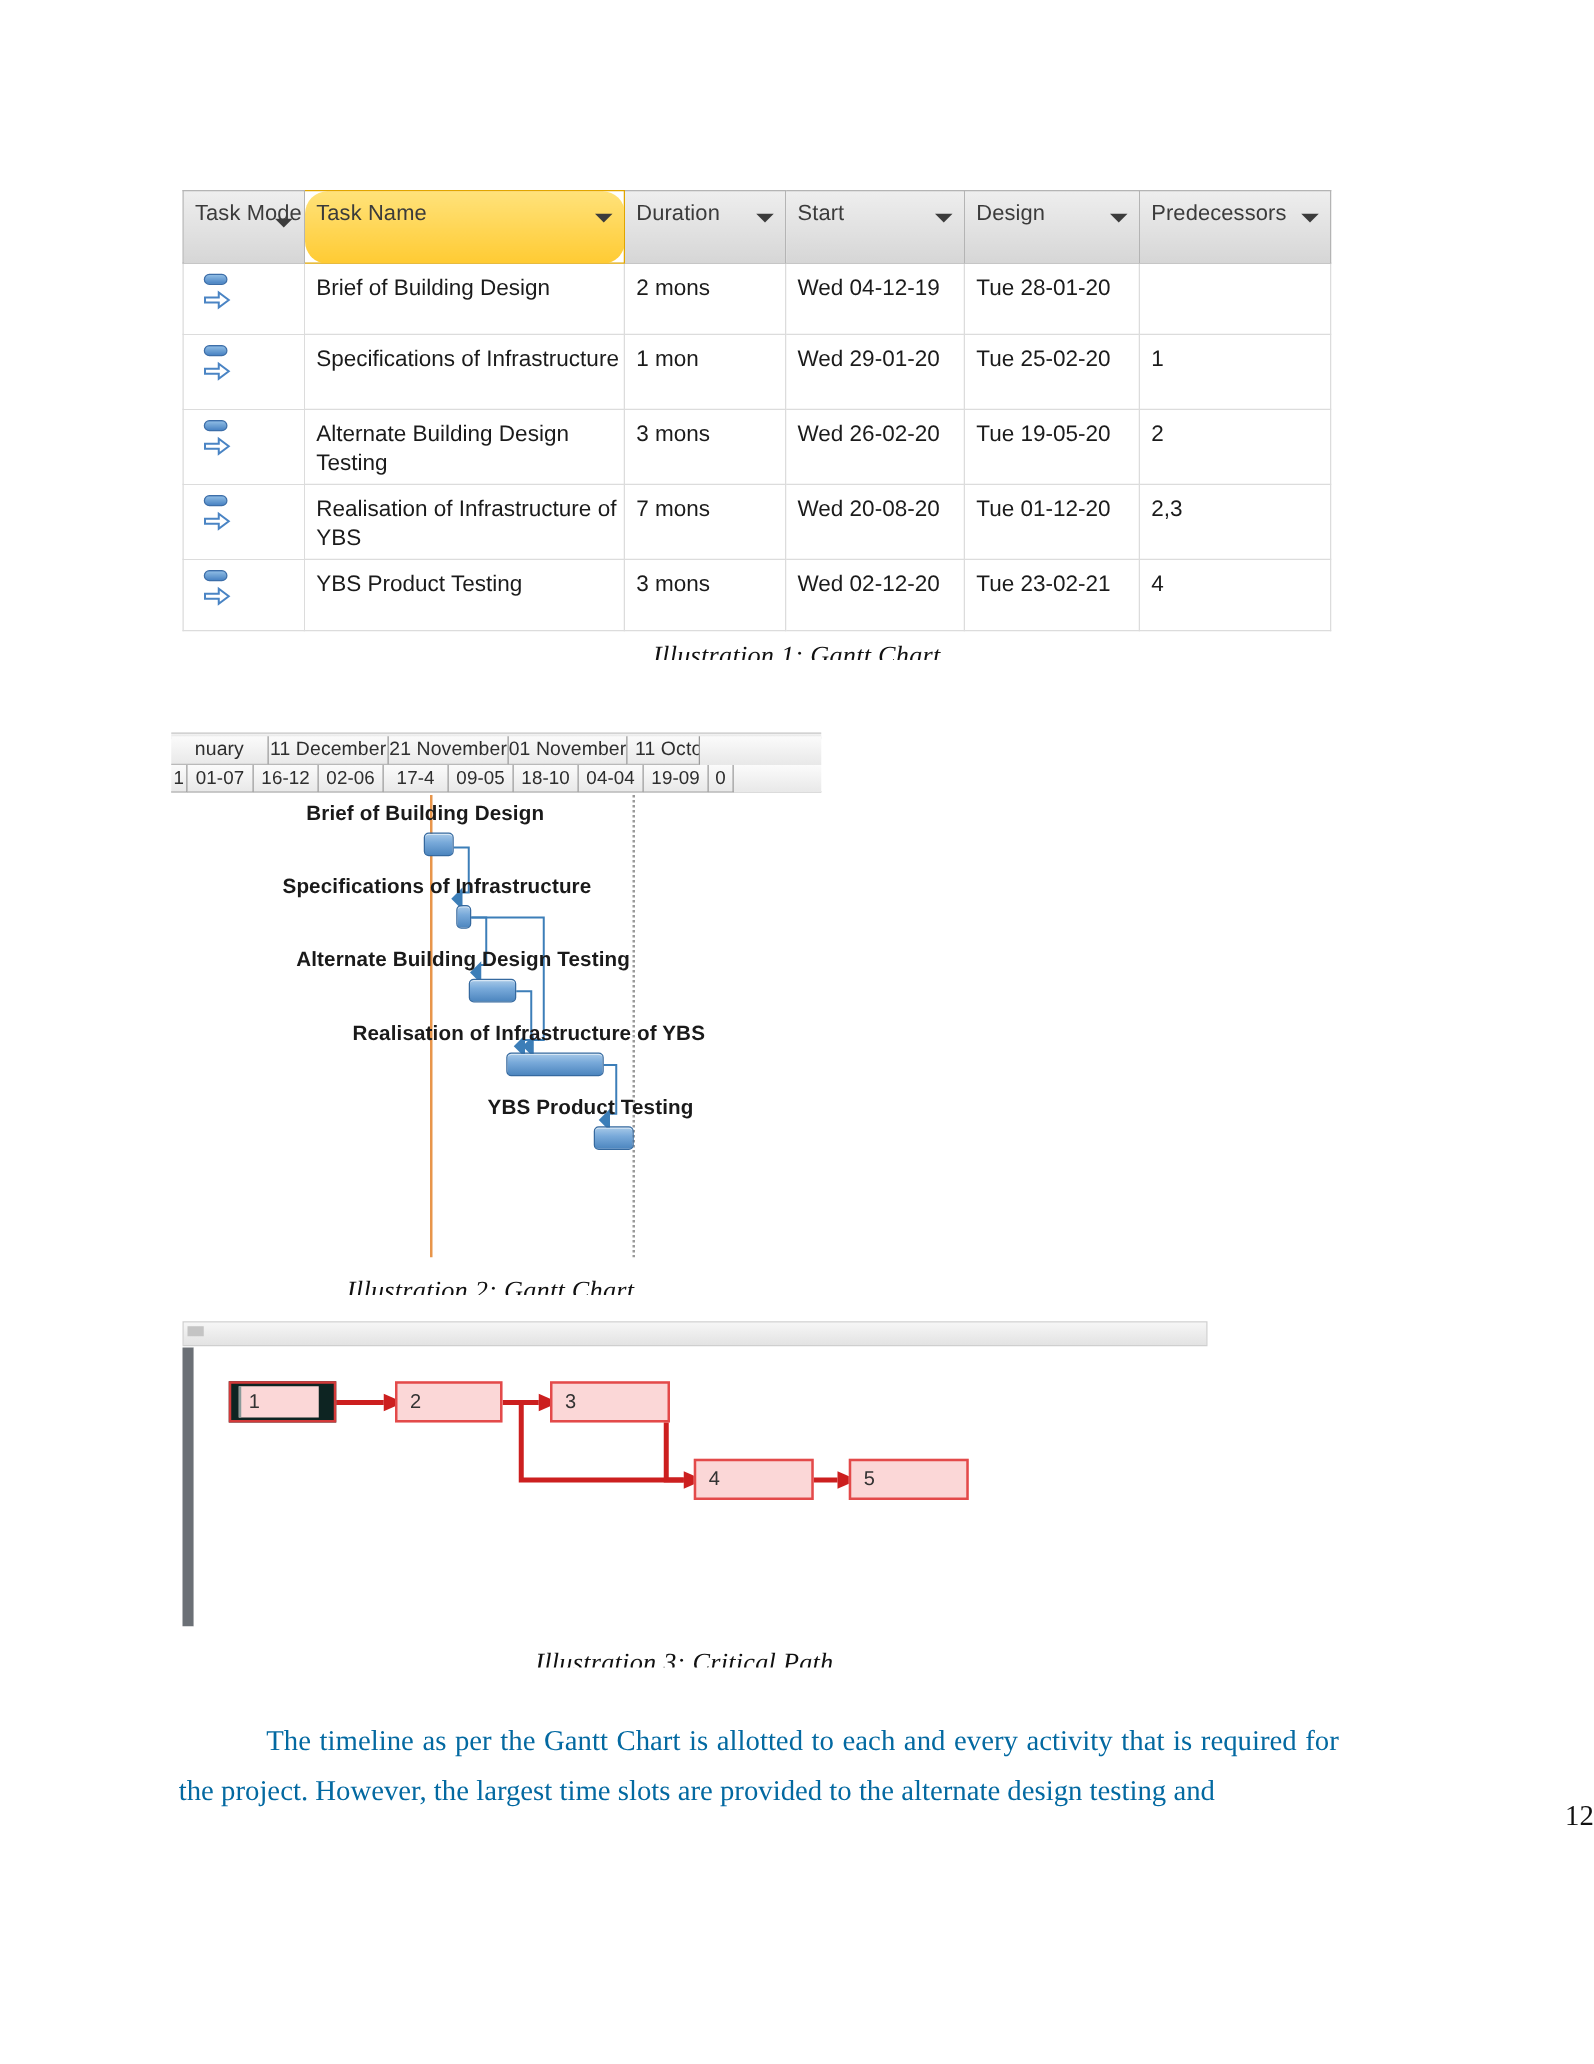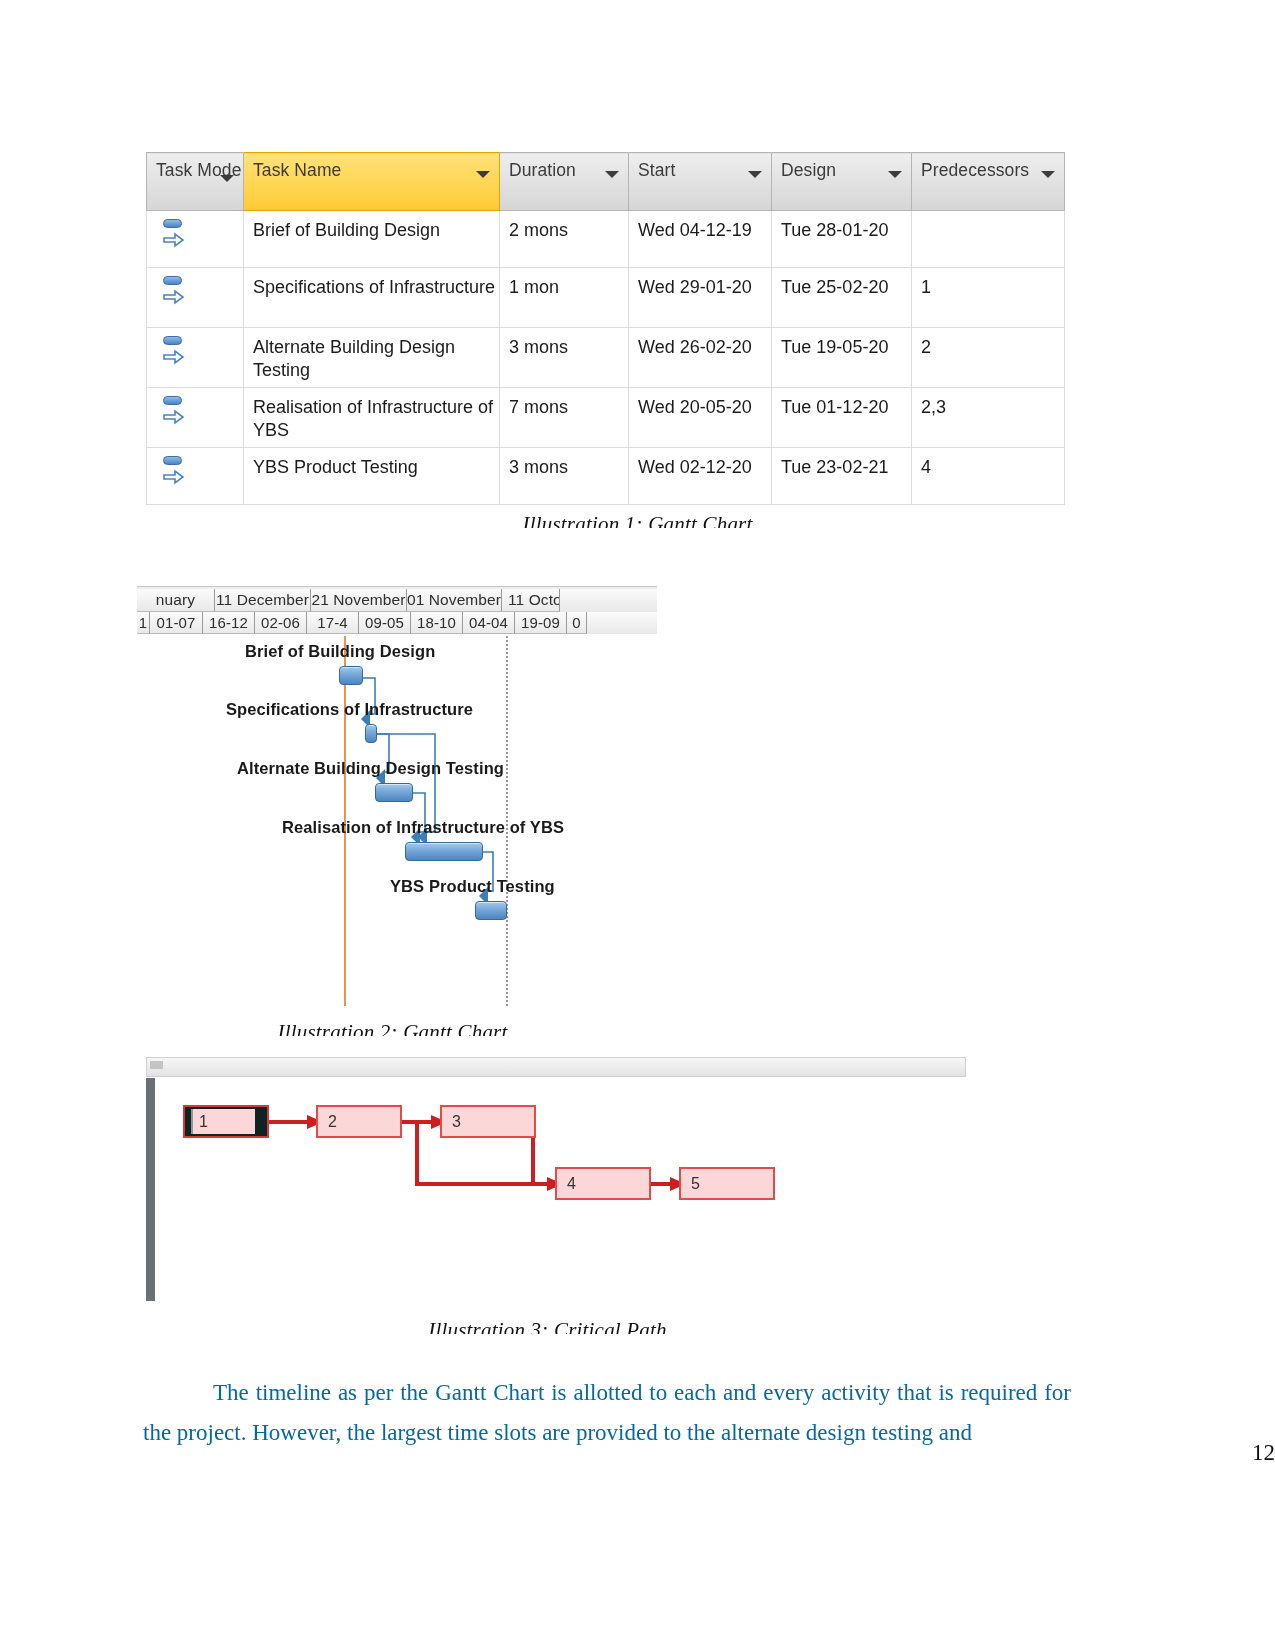--- a/index.html
+++ b/index.html
@@ -100,21 +100,21 @@
     position: absolute;
     left: 0; top: 0;
     width: 19px; height: 9px;
     border-radius: 5px;
     background: linear-gradient(to bottom, #8fbce4 0%, #4a84c4 100%);
     border: 1px solid #3d6ea8;
   }
   .mode-icon svg { position: absolute; left: -1px; top: 10px; }
 
   .colw-mode { width: 97px; }
-  .colw-name { width: 256px; }
+  .colw-name { width: 256px; border-radius: 18px; }
   .colw-dur  { width: 129px; }
   .colw-st   { width: 143px; }
   .colw-fi   { width: 140px; }
   .colw-pred { width: 153px; }
 
   .cap {
     position: absolute;
     width: 100%;
     text-align: center;
     font-family: "Liberation Serif", serif;
@@ -384,21 +384,21 @@
           <td class="mode-cell">
             <span class="mode-icon">
               <span class="pill"></span>
               <svg width="28" height="20" viewBox="0 0 28 20">
                   <path d="M2 9 L13 9 L13 5 L21 11 L13 17 L13 13 L2 13 Z" fill="#ffffff" stroke="#4a84c4" stroke-width="1.6"></path>
                 </svg>
             </span>
           </td>
           <td>Realisation of Infrastructure of YBS</td>
           <td>7 mons</td>
-          <td>Wed 20-05-20</td>
+          <td>Wed 20-08-20</td>
           <td>Tue 01-12-20</td>
           <td>2,3</td>
         </tr>
         <tr>
           <td class="mode-cell">
             <span class="mode-icon">
               <span class="pill"></span>
               <svg width="28" height="20" viewBox="0 0 28 20">
                   <path d="M2 9 L13 9 L13 5 L21 11 L13 17 L13 13 L2 13 Z" fill="#ffffff" stroke="#4a84c4" stroke-width="1.6"></path>
                 </svg>

